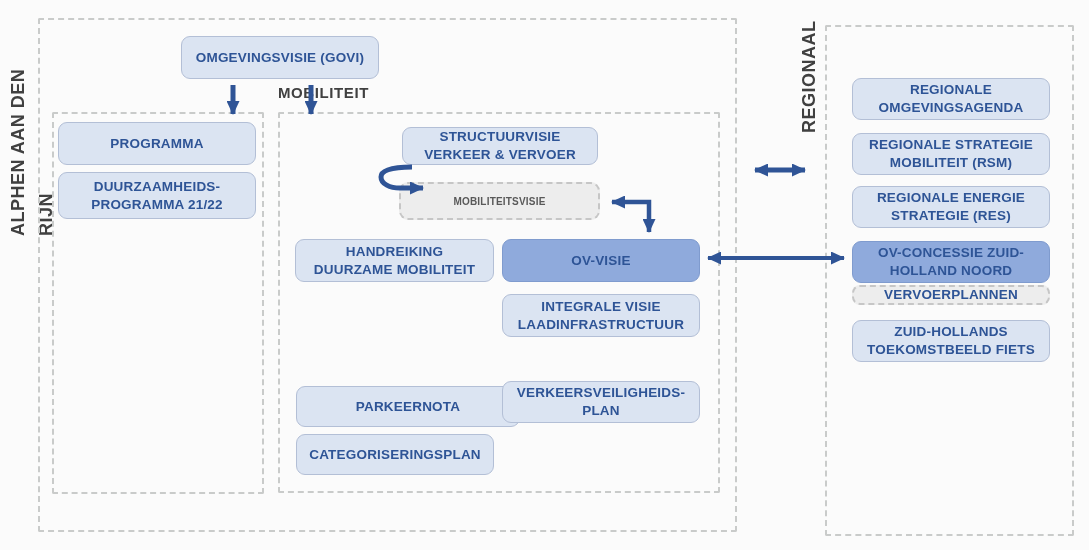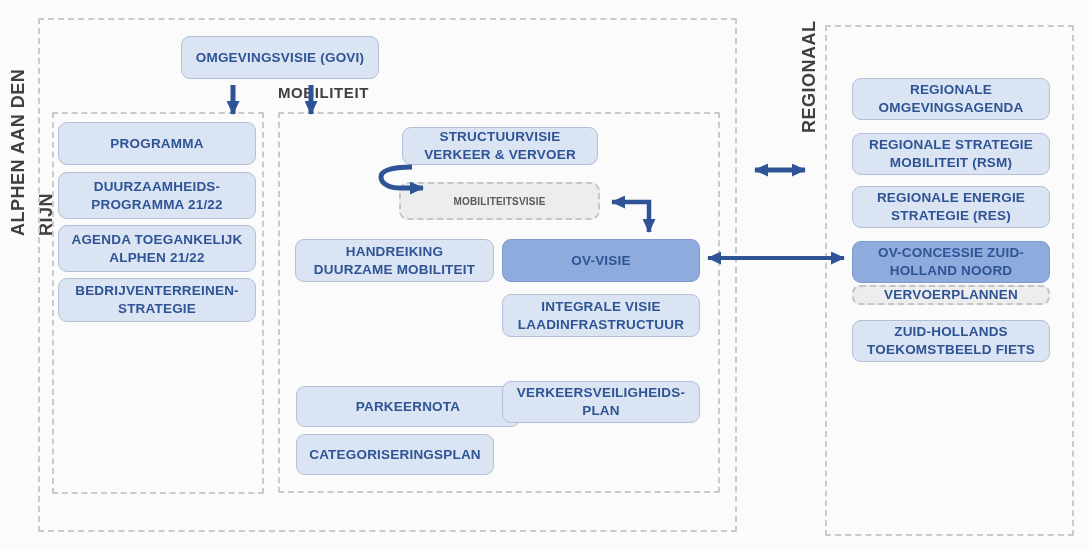--- a/index.html
+++ b/index.html
@@ -49,24 +49,20 @@
   <div class="container" style="left:278px;top:112px;width:442px;height:381px"></div>
   <div class="container" style="left:825px;top:25px;width:249px;height:511px"></div>
 
   <div class="hlabel" style="left:278px;top:84px;width:442px">MOBILITEIT</div>
 
   <div class="node" style="left:181px;top:36px;width:198px;height:43px">OMGEVINGSVISIE (GOVI)</div>
 
   <div class="node" style="left:58px;top:122px;width:198px;height:43px">PROGRAMMA</div>
   <div class="node" style="left:58px;top:172px;width:198px;height:47px">DUURZAAMHEIDS-
 PROGRAMMA 21/22</div>
-  <div class="node" style="left:58px;top:225px;width:198px;height:47px">AGENDA TOEGANKELIJK
-ALPHEN 21/22</div>
-  <div class="node" style="left:58px;top:278px;width:198px;height:44px">BEDRIJVENTERREINEN-
-STRATEGIE</div>
 
   <div class="node" style="left:402px;top:127px;width:196px;height:38px">STRUCTUURVISIE
 VERKEER &amp; VERVOER</div>
   <div class="node ghost" style="left:399px;top:182px;width:201px;height:38px">MOBILITEITSVISIE</div>
   <div class="node" style="left:295px;top:239px;width:199px;height:43px">HANDREIKING
 DUURZAME MOBILITEIT</div>
   <div class="node dark" style="left:502px;top:239px;width:198px;height:43px">OV-VISIE</div>
   <div class="node" style="left:502px;top:294px;width:198px;height:43px">INTEGRALE VISIE
 LAADINFRASTRUCTUUR</div>
   <div class="node" style="left:296px;top:386px;width:224px;height:41px">PARKEERNOTA</div>

